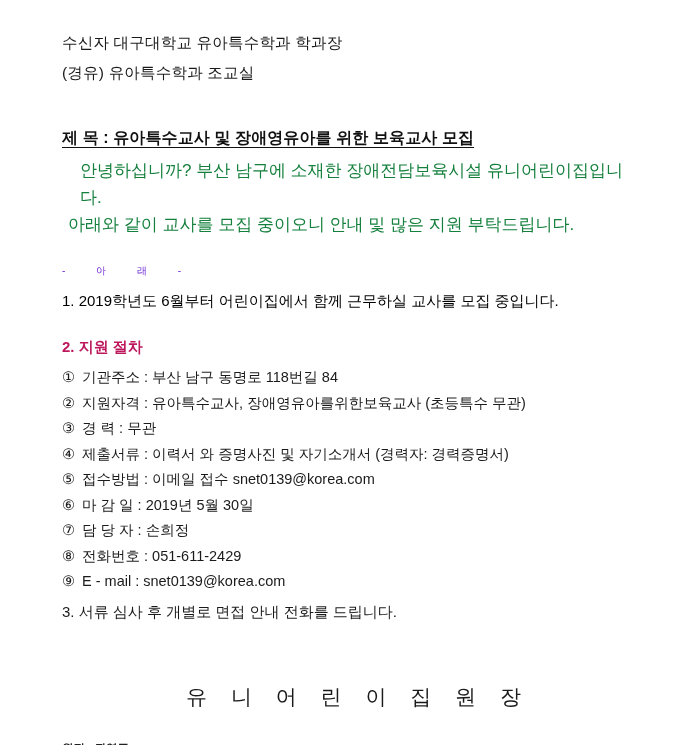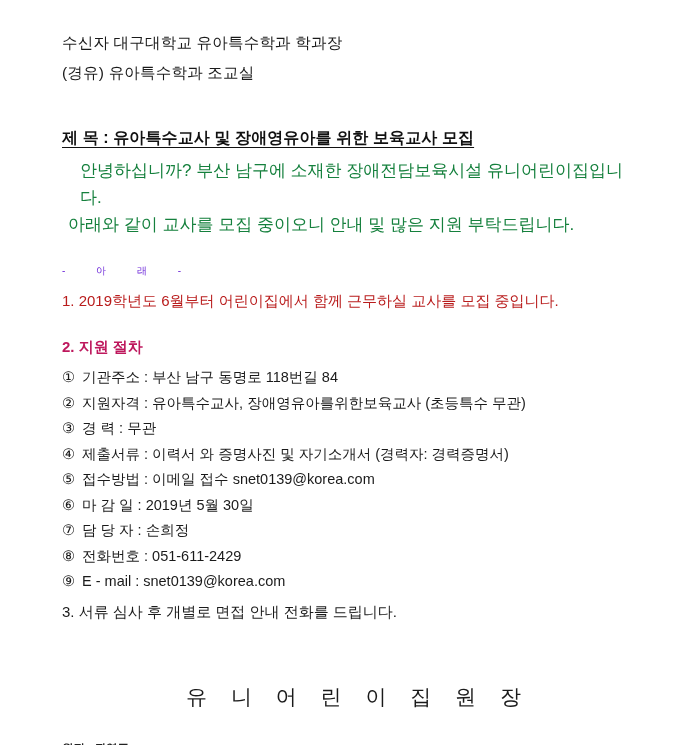--- a/index.html
+++ b/index.html
@@ -54,21 +54,21 @@
     text-align: left;
     font-size: 10px;
     letter-spacing: 14px;
     margin: 26px 0 10px 0;
     color: #6d28d9;
   }
   .para1 {
     font-size: 15px;
     line-height: 26px;
     margin-bottom: 24px;
-    color: #b91c1c;
+    color: #000000;
   }
   .sec-head {
     font-size: 15px;
     font-weight: bold;
     margin-bottom: 8px;
     color: #be185d;
   }
   .item {
     font-size: 14.5px;
     line-height: 25.5px;

